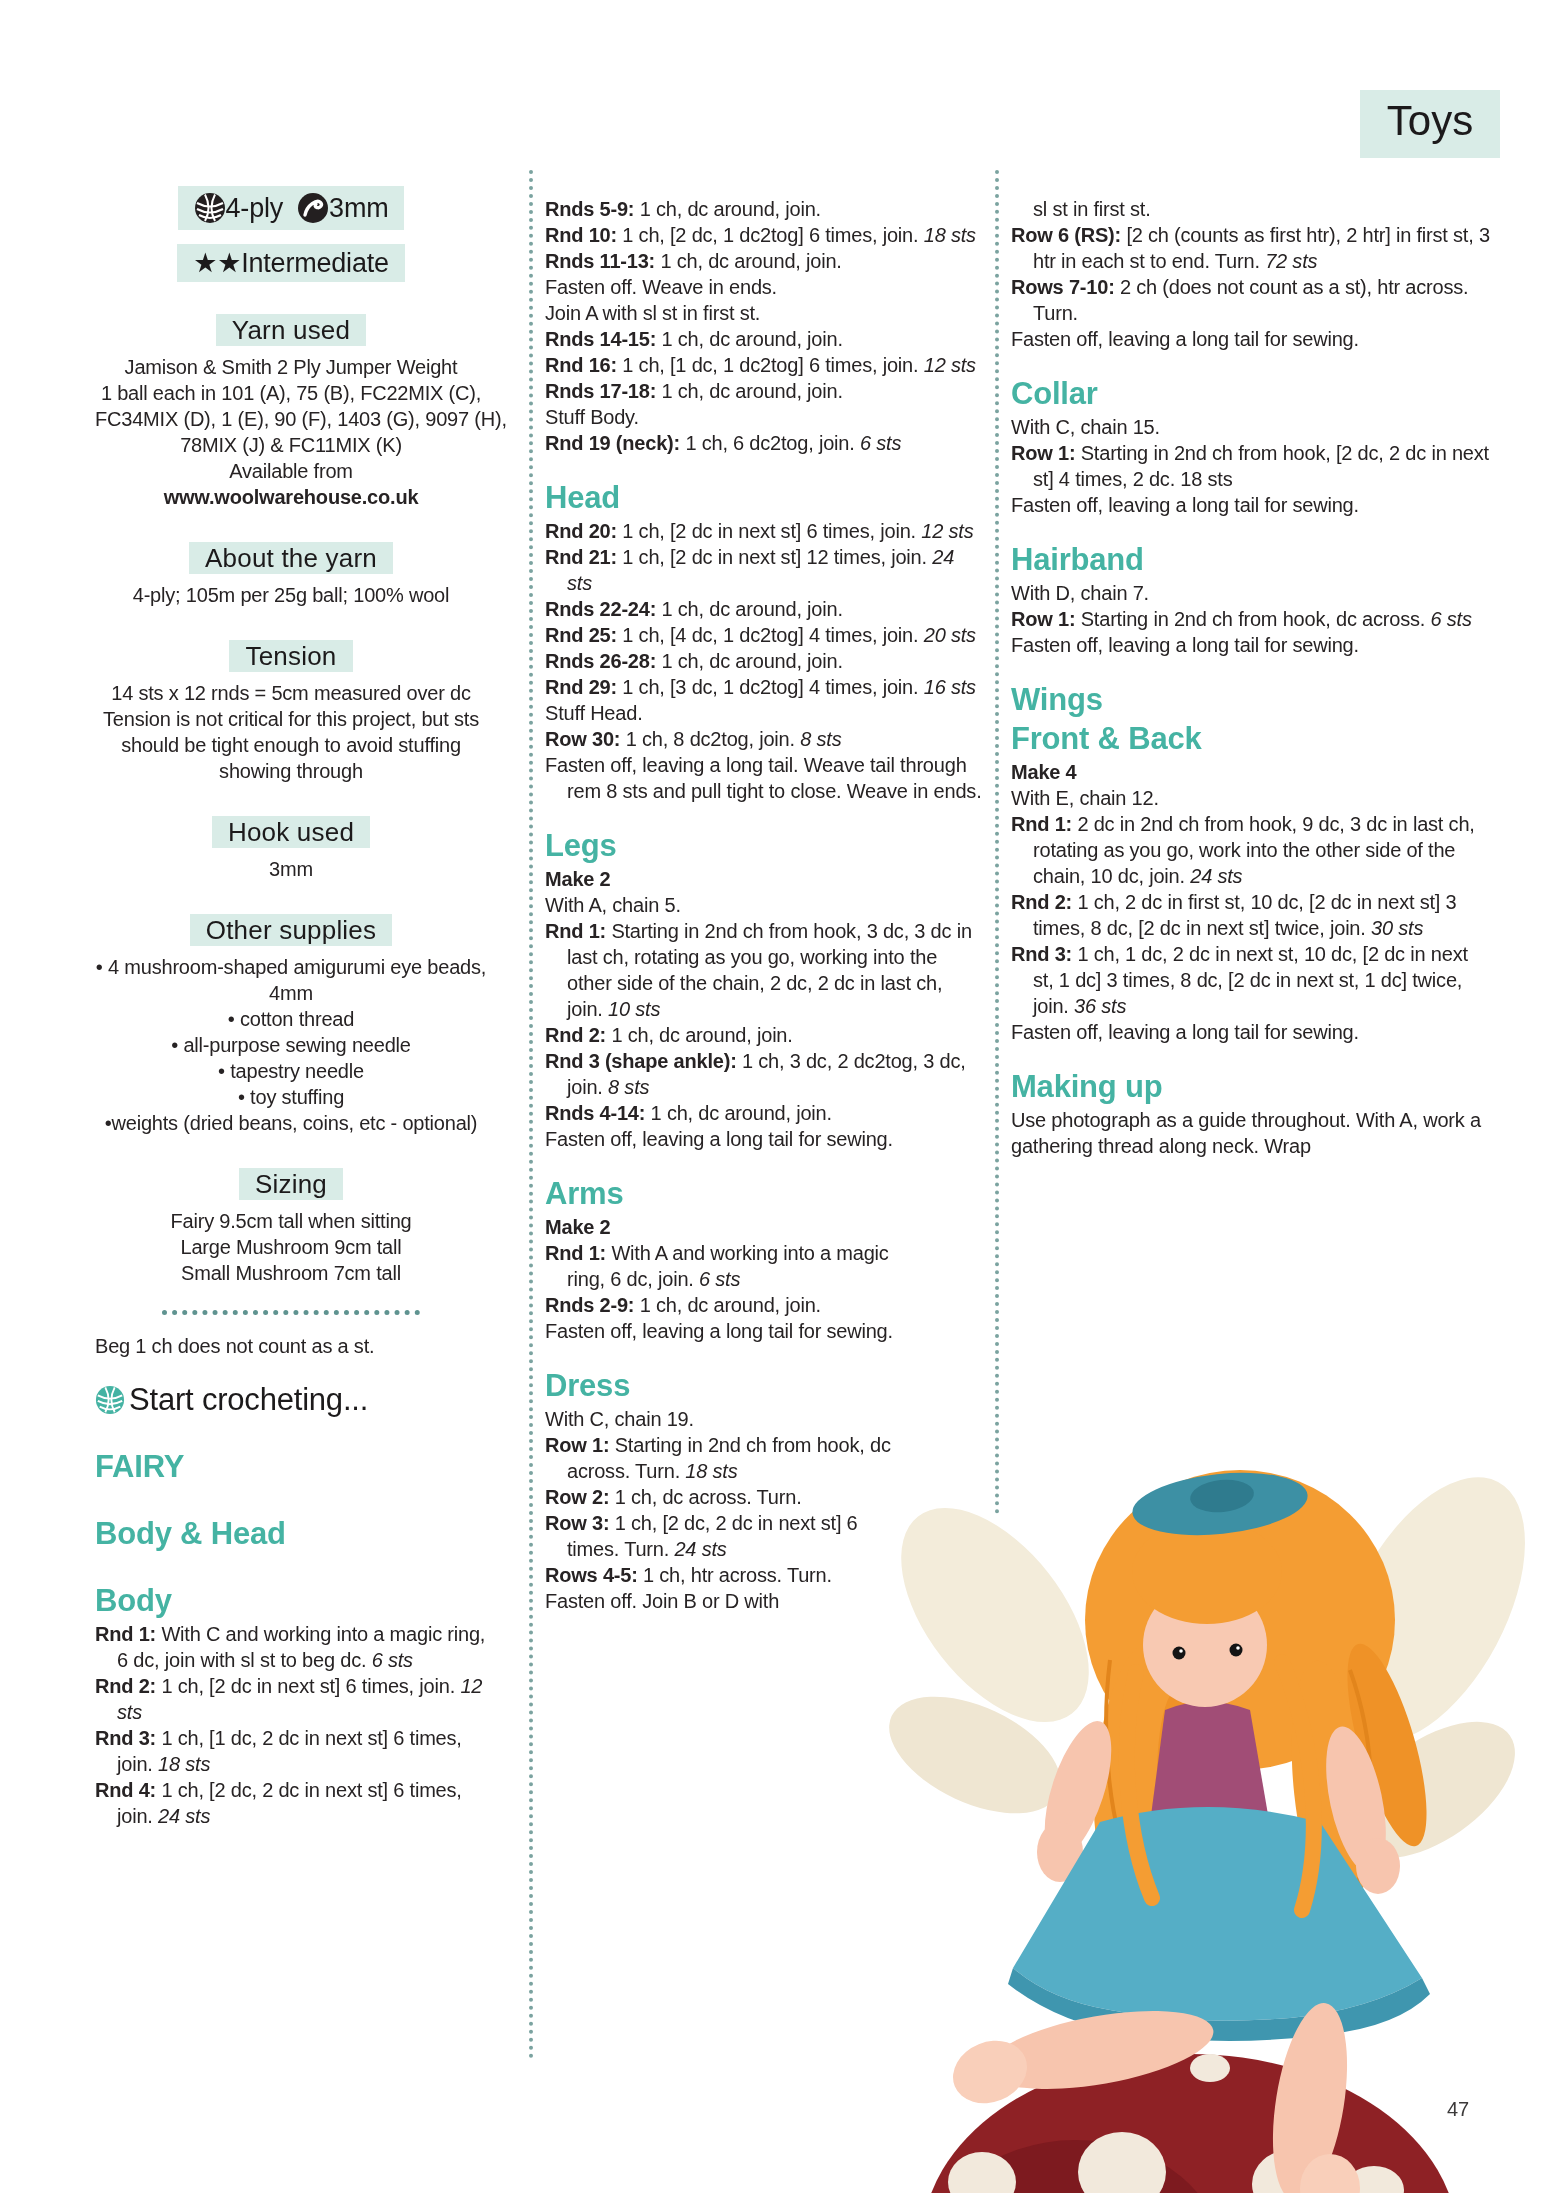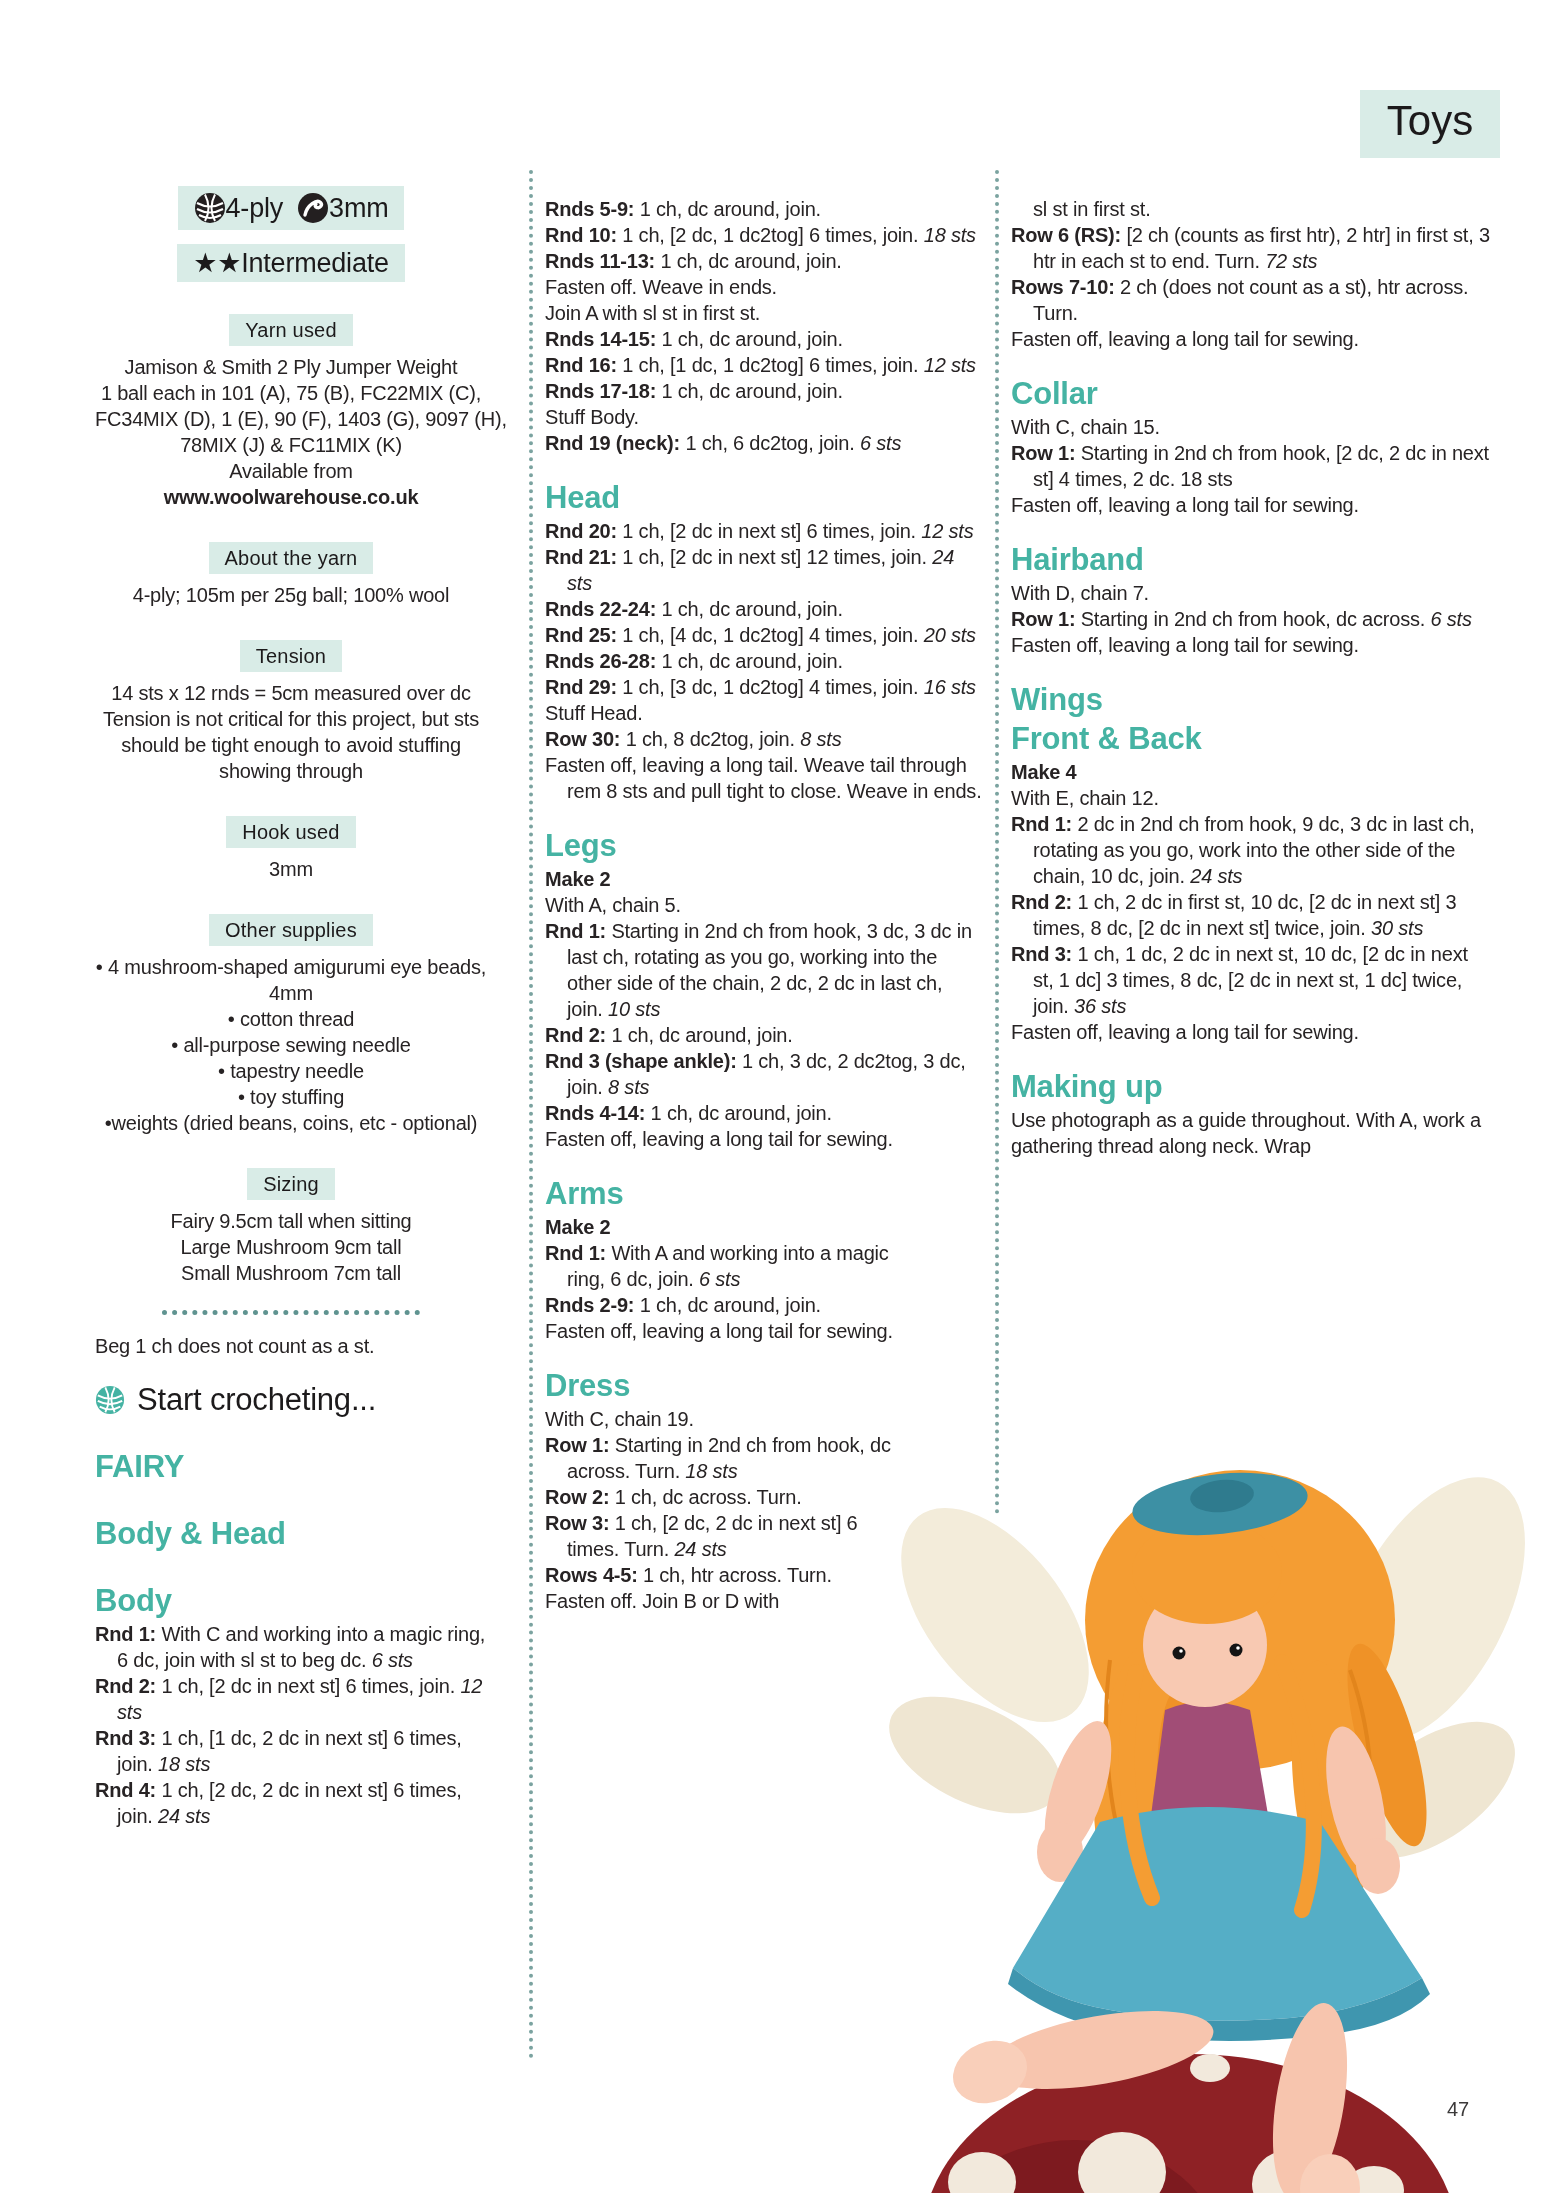--- a/index.html
+++ b/index.html
@@ -30,26 +30,26 @@
   
   .badge-row{text-align:center;margin-bottom:14px}
   .badge{
     background:#d9ece7;display:inline-flex;align-items:center;
     padding:6px 16px;font-size:27px;color:#1c1a1b;
   }
   .badge .gap{width:14px}
   .sec{text-align:center;margin-top:32px;margin-bottom:8px}
   .mint-head{
     background:#d9ece7;display:inline-block;padding:3px 16px;
-    font-size:20px;color:#1c1a1b;letter-spacing:0.2px;
+    font-size:26px;color:#1c1a1b;letter-spacing:0.2px;
   }
   .cline{text-align:center;white-space:nowrap}
   .cline.bld{font-weight:bold}
   .hdots{border-top:5px dotted #5f9390;width:258px;margin:24px auto 18px}
-  #start-row{display:flex;align-items:center;gap:12px;font-size:31px;margin-top:26px;margin-bottom:14px;color:#1c1a1b}
+  #start-row{display:flex;align-items:center;gap:4px;font-size:31px;margin-top:26px;margin-bottom:14px;color:#1c1a1b}
 
   
   .subhead{color:#45b3a3;font-weight:bold;font-size:31px;line-height:31px;margin-top:26px;margin-bottom:5px}
   .subhead.it{}
   .subhead.tight{margin-top:8px}
   .make{font-weight:bold;margin:0}
   .para{margin:0}
   .hang{padding-left:22px;text-indent:-22px}
   .cont{padding-left:22px}
   .narrow{max-width:338px}

